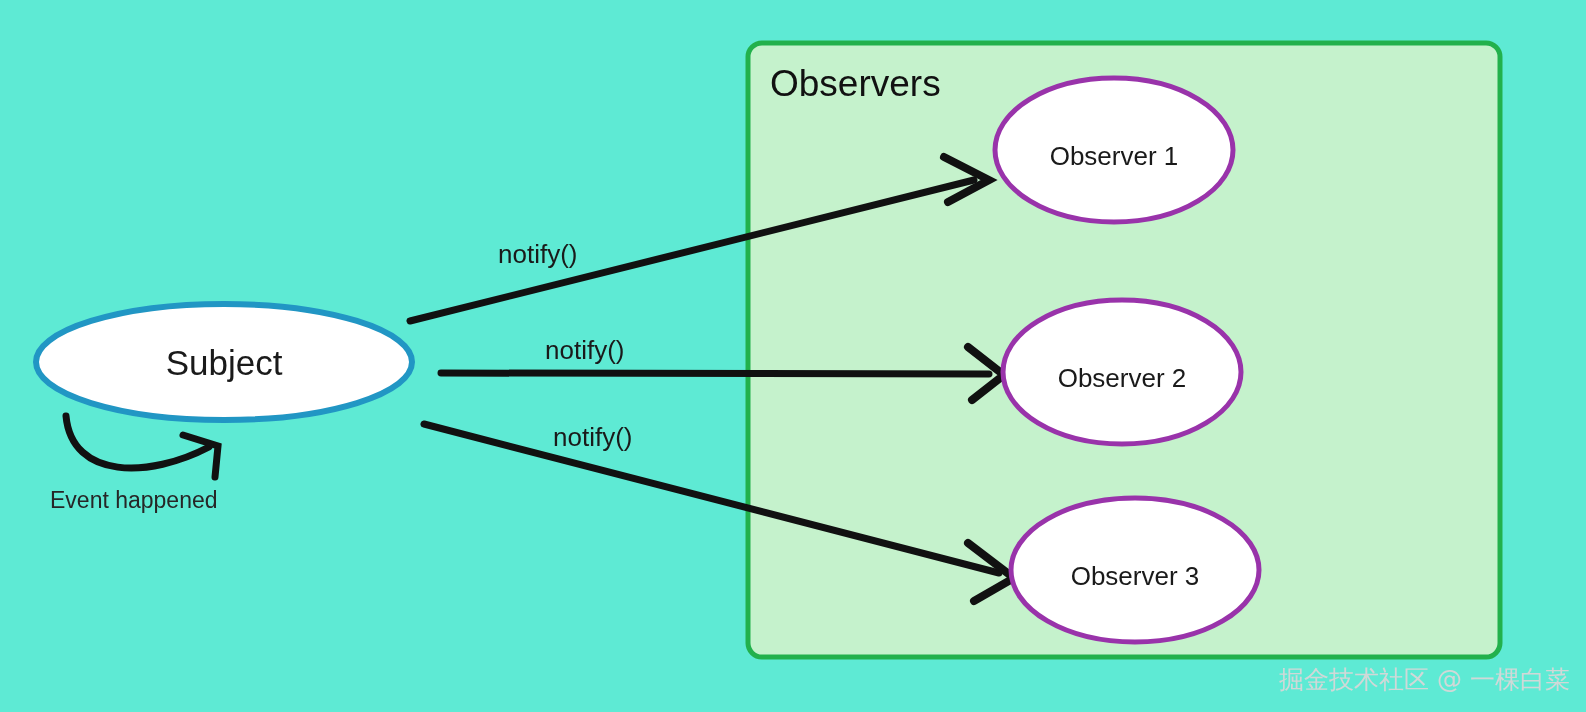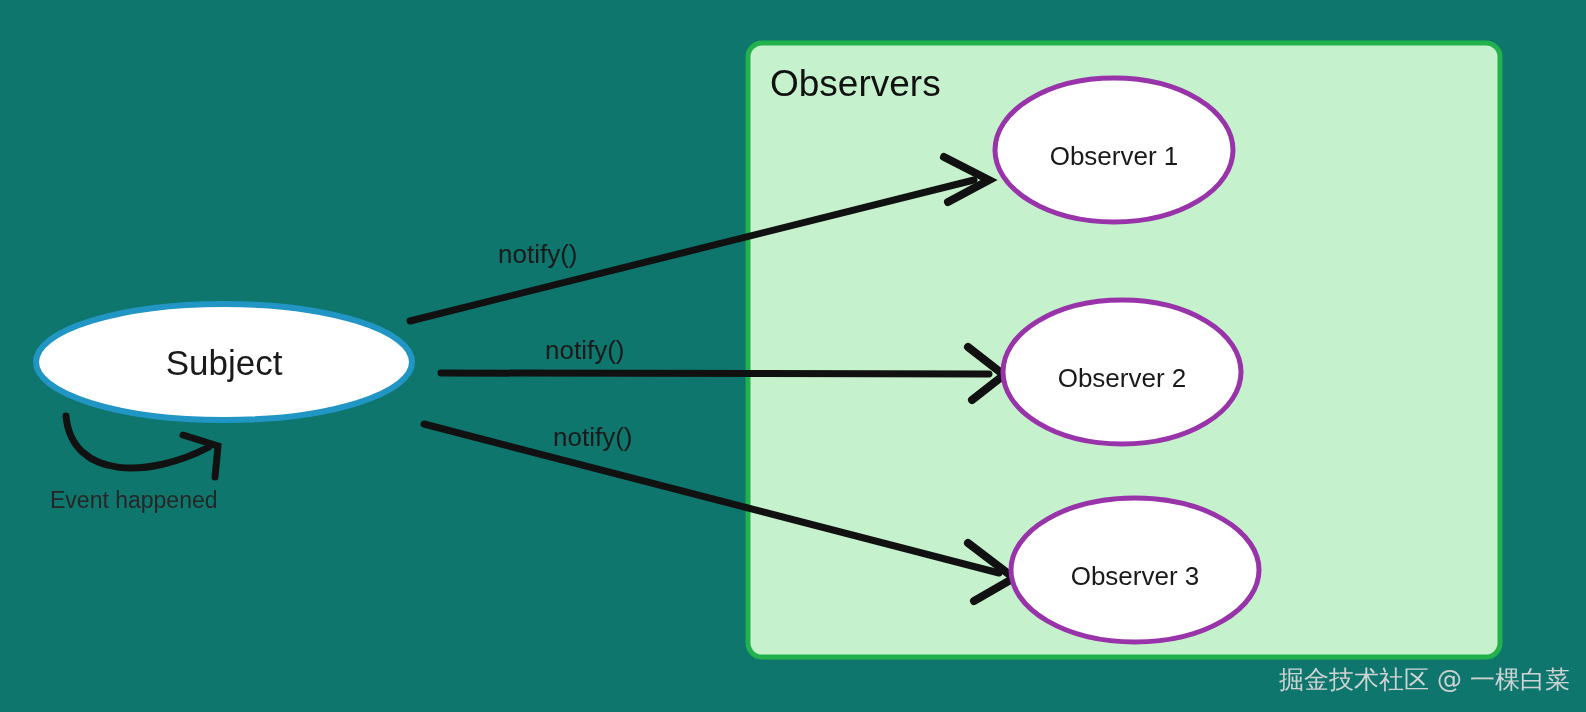--- a/index.html
+++ b/index.html
@@ -7,21 +7,21 @@
     padding: 0;
     background: #ffffff;
   }
   body {
     font-family: "Liberation Sans", "DejaVu Sans", sans-serif;
   }
   #canvas {
     position: relative;
     width: 1586px;
     height: 712px;
-    background: #0f766e;
+    background: #5eead4;
     overflow: hidden;
   }
   #diagram-svg {
     position: absolute;
     left: 0;
     top: 0;
     width: 1586px;
     height: 712px;
     display: block;
   }

